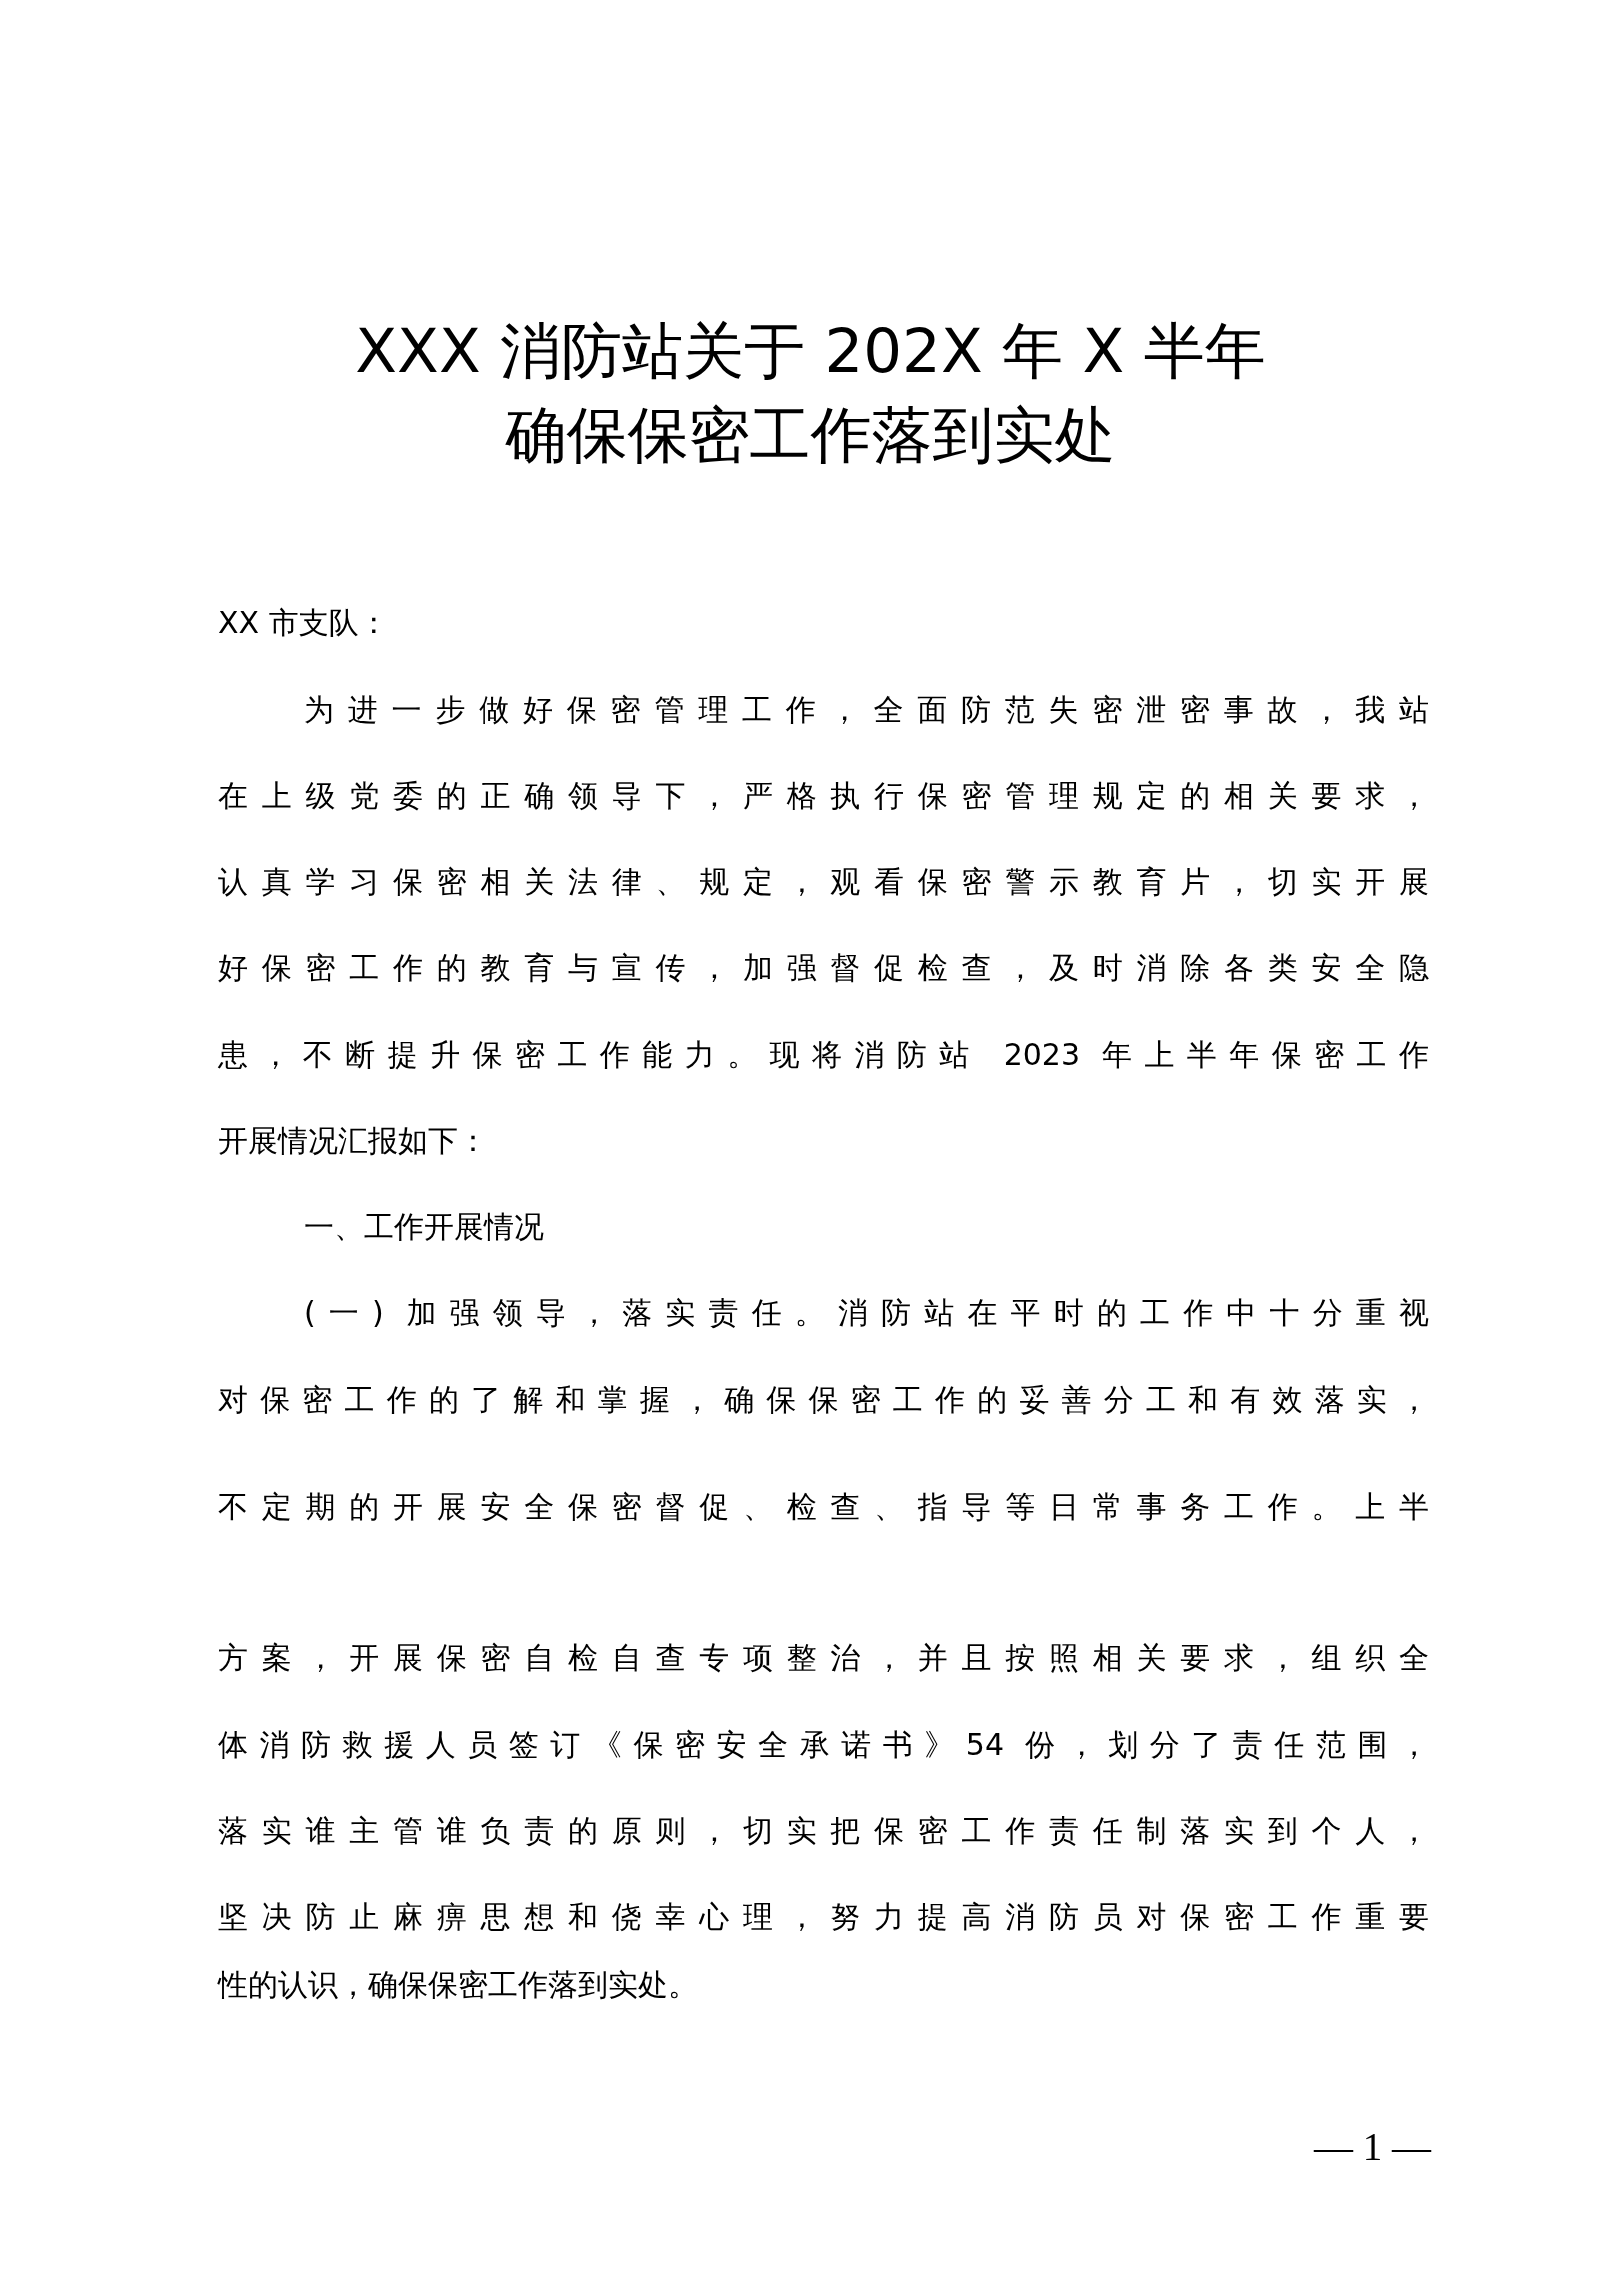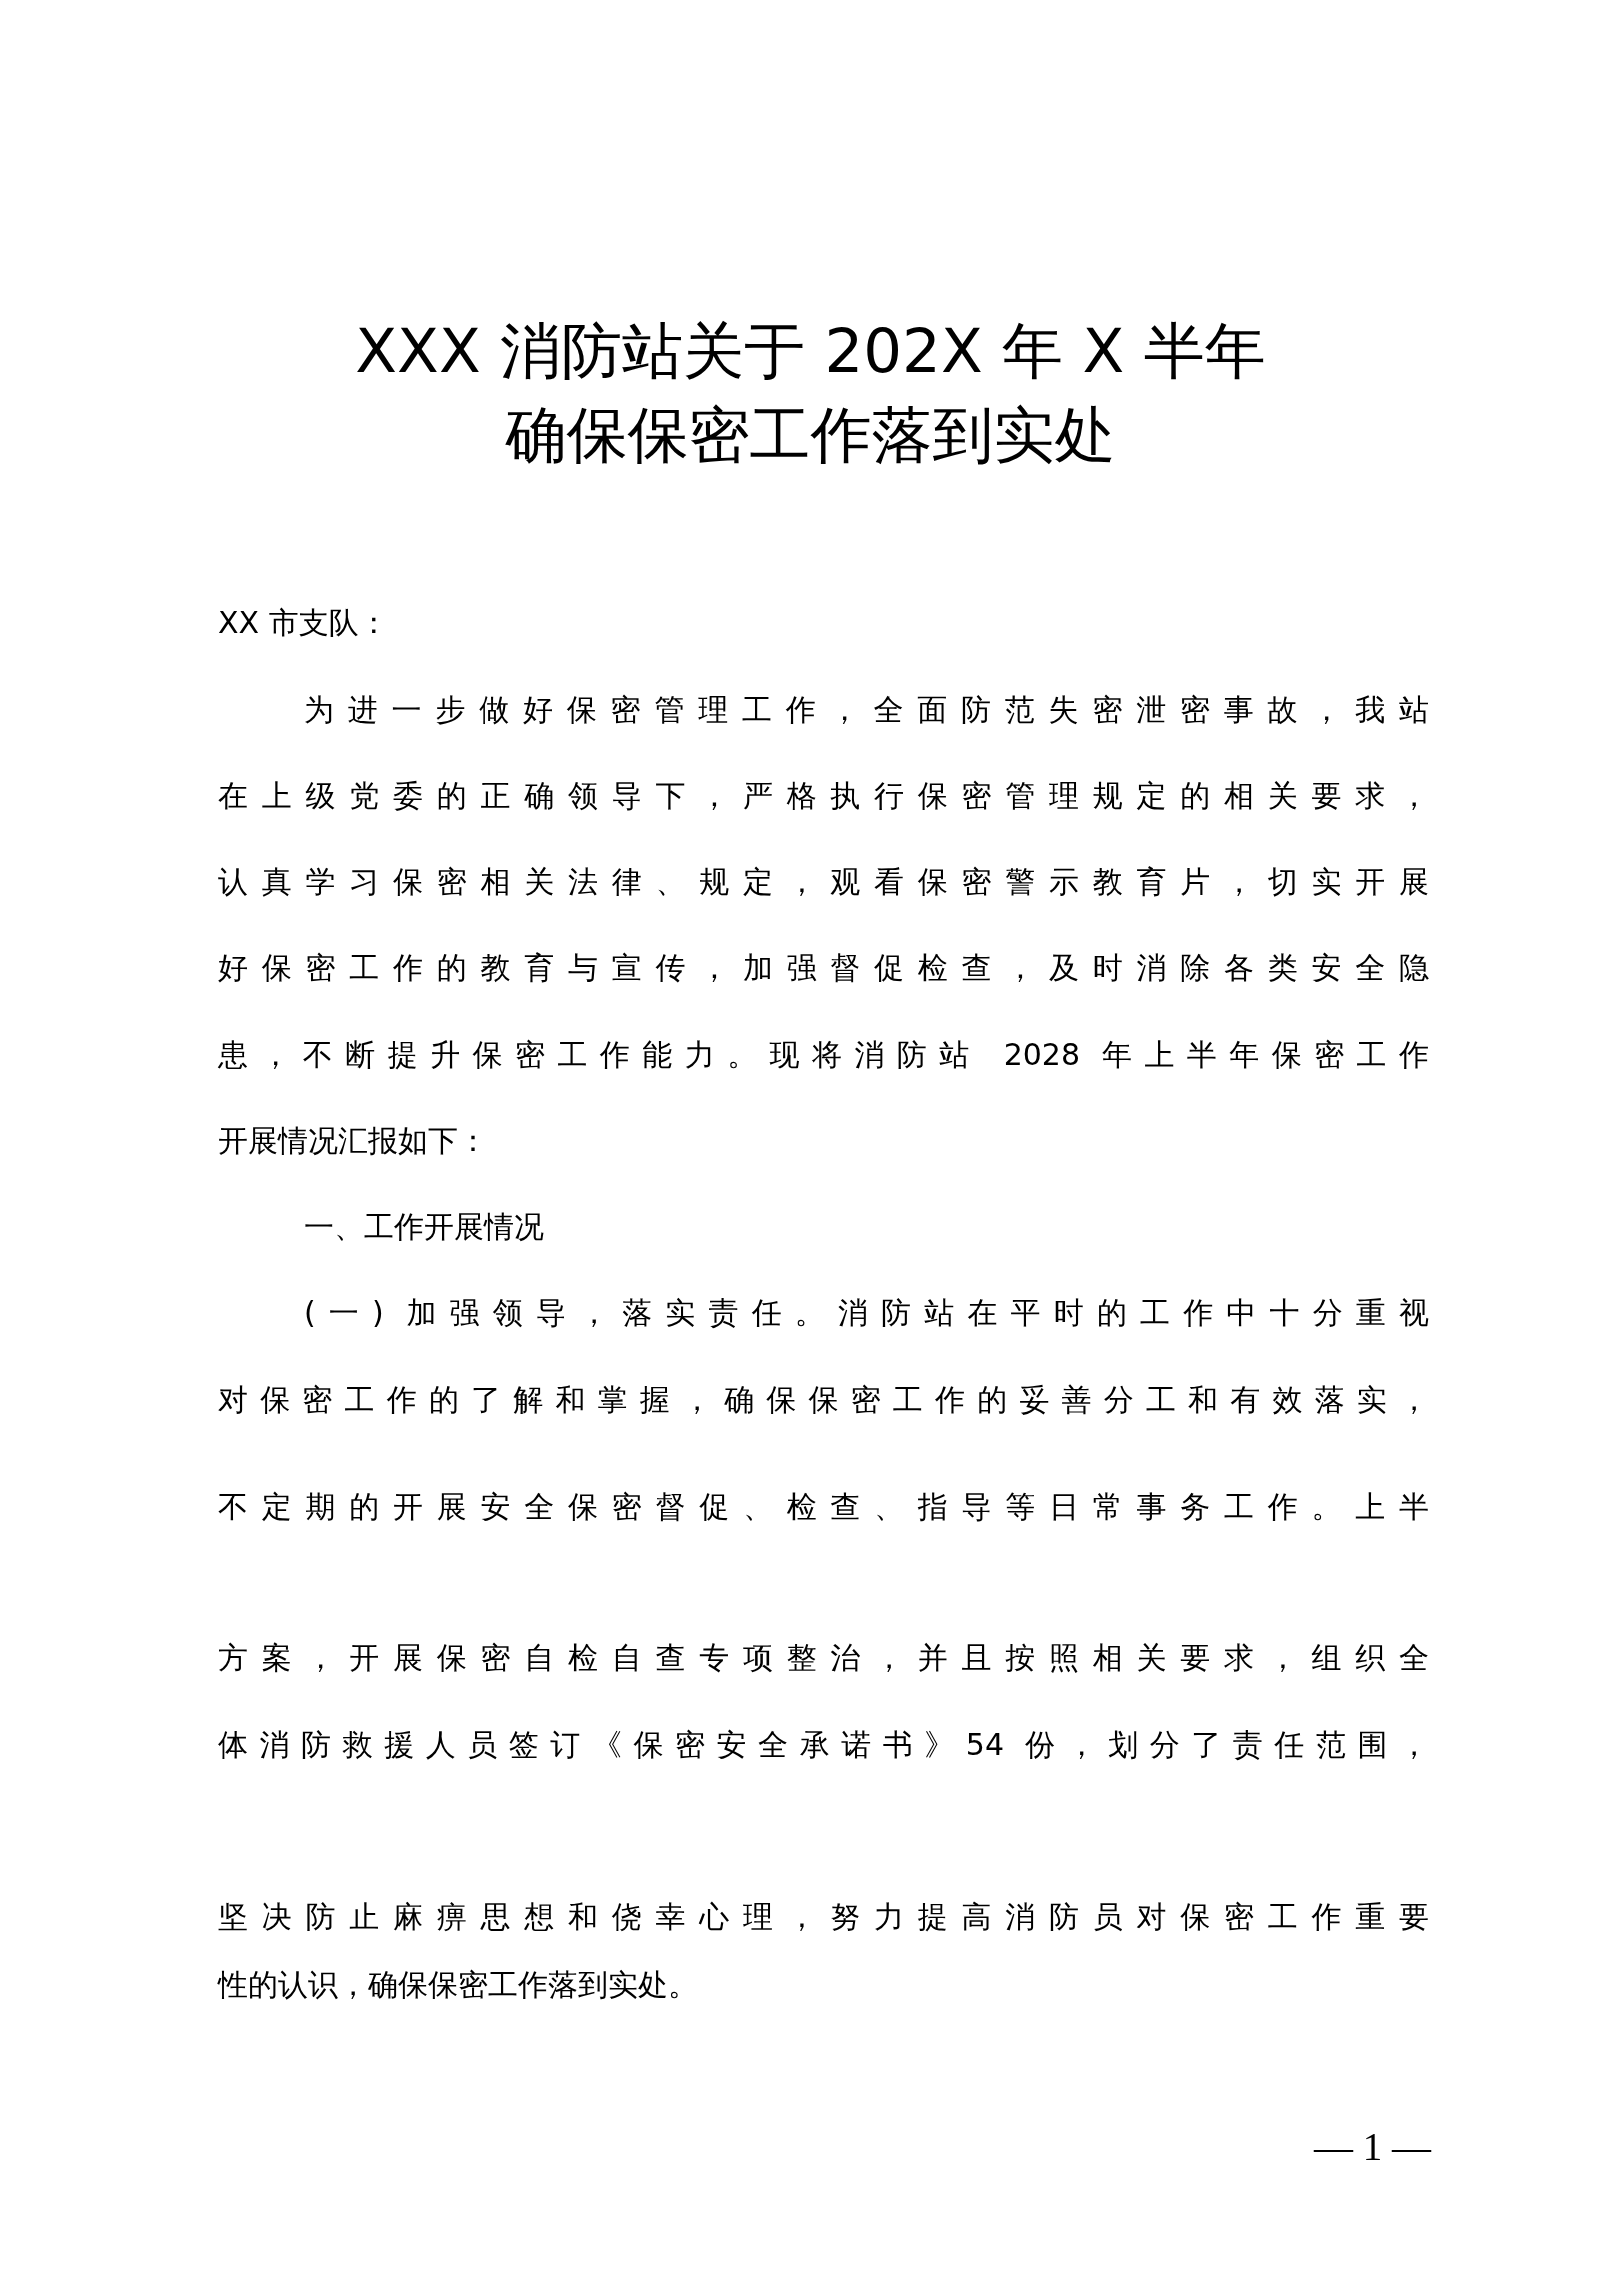--- a/index.html
+++ b/index.html
@@ -33,28 +33,29 @@
 
   <div class="title title-line1">XXX 消防站关于 202X 年 X 半年</div>
   <div class="title title-line2">确保保密工作落到实处</div>
 
   <div class="line salutation" style="top:580px;">XX 市支队：</div>
 
   <div class="line indent" style="top:667px;">为进一步做好保密管理工作，全面防范失密泄密事故，我站</div>
   <div class="line" style="top:753px;">在上级党委的正确领导下，严格执行保密管理规定的相关要求，</div>
   <div class="line" style="top:839px;">认真学习保密相关法律、规定，观看保密警示教育片，切实开展</div>
   <div class="line" style="top:925px;">好保密工作的教育与宣传，加强督促检查，及时消除各类安全隐</div>
-  <div class="line" style="top:1012px;">患，不断提升保密工作能力。现将消防站 2028 年上半年保密工作</div>
+  <div class="line" style="top:1012px;">患，不断提升保密工作能力。现将消防站 2023 年上半年保密工作</div>
   <div class="line indent last" style="top:1184px;">一、工作开展情况</div>
 
   <div class="line last" style="top:1098px;">开展情况汇报如下：</div>
 
   <div class="line indent" style="top:1270px;">(一) 加强领导，落实责任。消防站在平时的工作中十分重视</div>
   <div class="line" style="top:1357px;">对保密工作的了解和掌握，确保保密工作的妥善分工和有效落实，</div>
   <div class="line" style="top:1464px;">不定期的开展安全保密督促、检查、指导等日常事务工作。上半</div>
   <div class="line" style="top:1615px;">方案，开展保密自检自查专项整治，并且按照相关要求，组织全</div>
   <div class="line" style="top:1702px;">体消防救援人员签订《保密安全承诺书》54 份，划分了责任范围，</div>
+  <div class="line" style="top:1788px;">落实谁主管谁负责的原则，切实把保密工作责任制落实到个人，</div>
   <div class="line" style="top:1874px;">坚决防止麻痹思想和侥幸心理，努力提高消防员对保密工作重要</div>
   <div class="line last" style="top:1942px;">性的认识，确保保密工作落到实处。</div>
 
   <div class="page-number">— 1 —</div>
 </div>
 
 
 </body></html>

